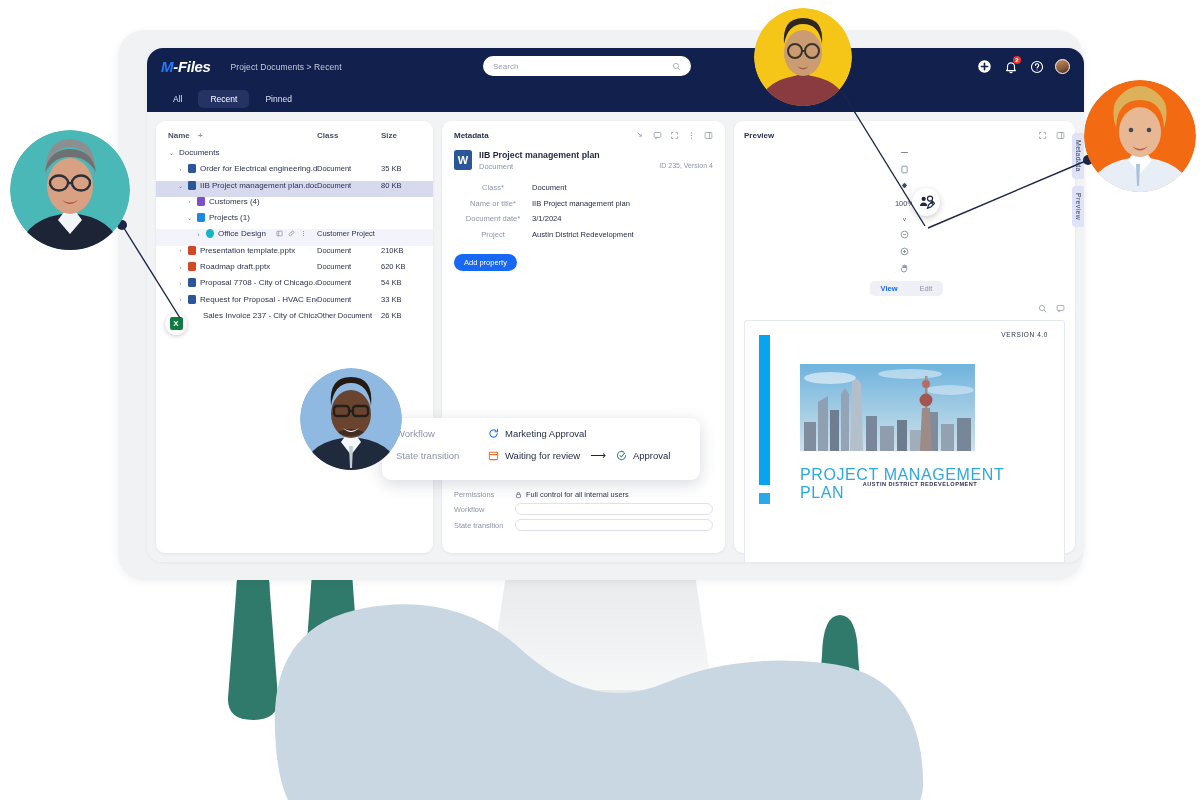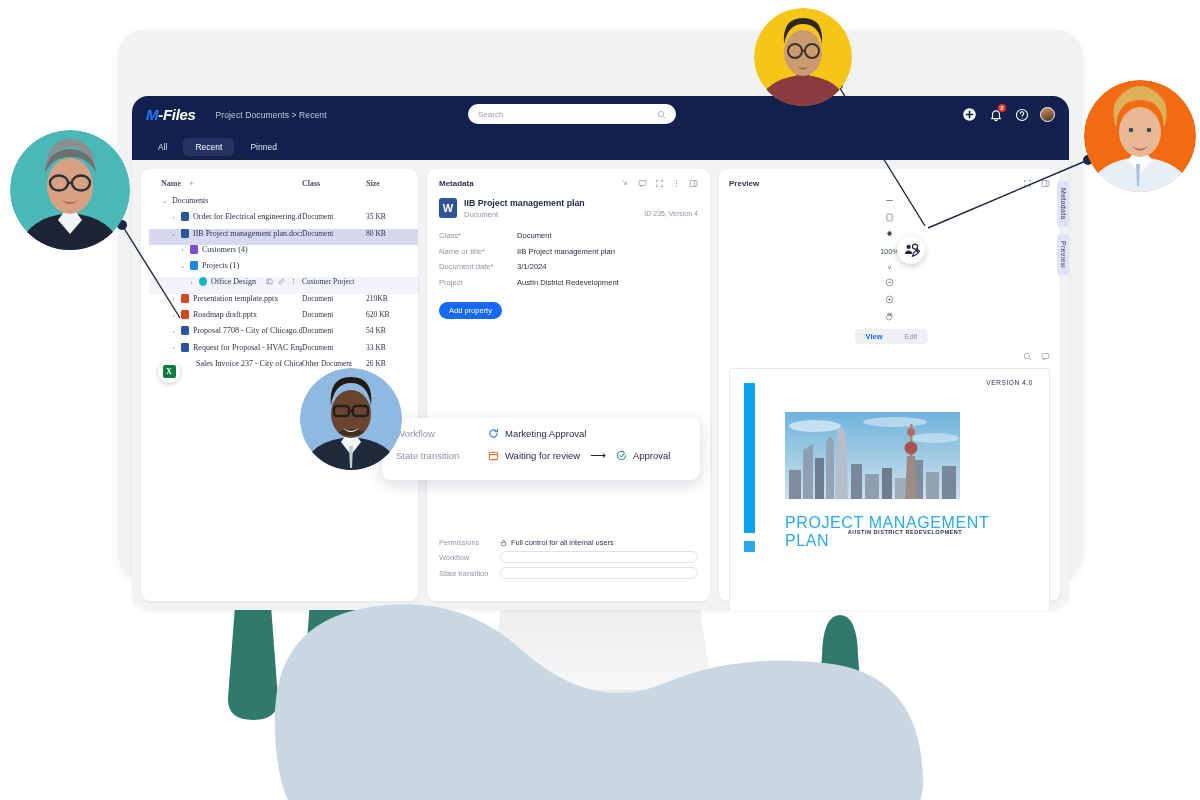--- a/index.html
+++ b/index.html
@@ -25,24 +25,23 @@
     background:linear-gradient(180deg,#e9eaec 0%, #f7f8f8 100%);
     clip-path: polygon(8% 0, 92% 0, 100% 100%, 0% 100%);
   }
   .monitor-base {
     position:absolute; left:430px; top:690px; width:340px; height:26px;
     background:#e7e9ea; border-radius:13px;
   }
 
   
   .app {
-    position:absolute; left:14px; top:18px; width:937px; height:514px;
+    position:absolute; left:29px; top:18px; width:937px; height:514px;
     background:#ffffff; border-radius:16px; overflow:hidden;
     box-shadow:0 1px 4px rgba(0,0,0,.05);
-    margin-top:48px;
   }
 
   
   .topbar {
     position:relative; height:37px; background:#12204e;
     display:flex; align-items:center; padding:0 14px;
   }
   .logo { font-size:15px; font-weight:bold; font-style:italic; letter-spacing:-.3px; }
   .logo .m { color:#1f7aff; }
   .logo .files { color:#ffffff; }
@@ -74,21 +73,21 @@
   
   .tabstrip { height:27px; background:#12204e; display:flex; align-items:center; padding:0 14px; gap:4px; }
   .tab { font-size:8.5px; color:#dfe3ec; padding:4px 12px; border-radius:5px; }
   .tab.active { background:#243363; color:#ffffff; }
 
   
   .body3 { display:flex; gap:9px; padding:9px; height:450px; background:#f2f3f5; }
   .panel { background:#fff; border-radius:9px; box-shadow:0 1px 3px rgba(20,30,60,.07); }
 
   
-  .files-panel { width:277px; padding:10px 0 0 8px; position:relative;font-family:Liberation Serif, serif; }
+  .files-panel { width:277px; padding:10px 0 0 0; position:relative; }
   .fhead { display:flex; font-size:8px; color:#4a5268; padding:0 12px 8px 12px; font-weight:600; }
   .fhead .c-name { flex:1; }
   .fhead .c-class { width:64px; }
   .fhead .c-size { width:40px; }
   .row {
     display:flex; align-items:flex-start; font-size:8px; color:#2b3350;
     height:16.3px; padding:0 12px; position:relative;
   }
   .row.sel { background:#d7daee; }
   .row.sub-sel { background:#f3f4fb; }
@@ -121,21 +120,21 @@
   .doc-head { display:flex; align-items:flex-start; gap:7px; margin-top:10px; }
   .wicon {
     width:18px; height:20px; border-radius:2.5px; background:#2b579a; color:#fff;
     font-size:11px; font-weight:bold; display:flex; align-items:center; justify-content:center;
   }
   .doc-title { font-size:8.8px; color:#1f2742; font-weight:600; }
   .doc-sub { font-size:7.5px; color:#8e95ab; margin-top:2px; }
   .doc-id { margin-left:auto; font-size:7px; color:#8e95ab; padding-top:12px; }
   .props { margin-top:12px; }
   .prop { display:flex; font-size:7.6px; margin-bottom:6.5px; }
-  .prop .k { width:78px; color:#8e95ab; }
+  .prop .k { width:78px; color:#8e95ab;text-align:center; }
   .prop .v { color:#1f2742; }
   .addprop {
     margin-top:9px; background:#1668f5; color:#fff; font-size:7.5px;
     border:none; border-radius:9px; padding:4px 10px; cursor:pointer;
     font-family:"Liberation Sans", sans-serif;
   }
   .bottom-props { position:absolute; left:12px; right:12px; bottom:18px; }
   .bprop { display:flex; align-items:center; font-size:7.4px; margin-bottom:4px; }
   .bprop .k { width:61px; color:#8e95ab; }
   .bprop .v { color:#2b3350; display:flex; align-items:center; gap:4px; }

